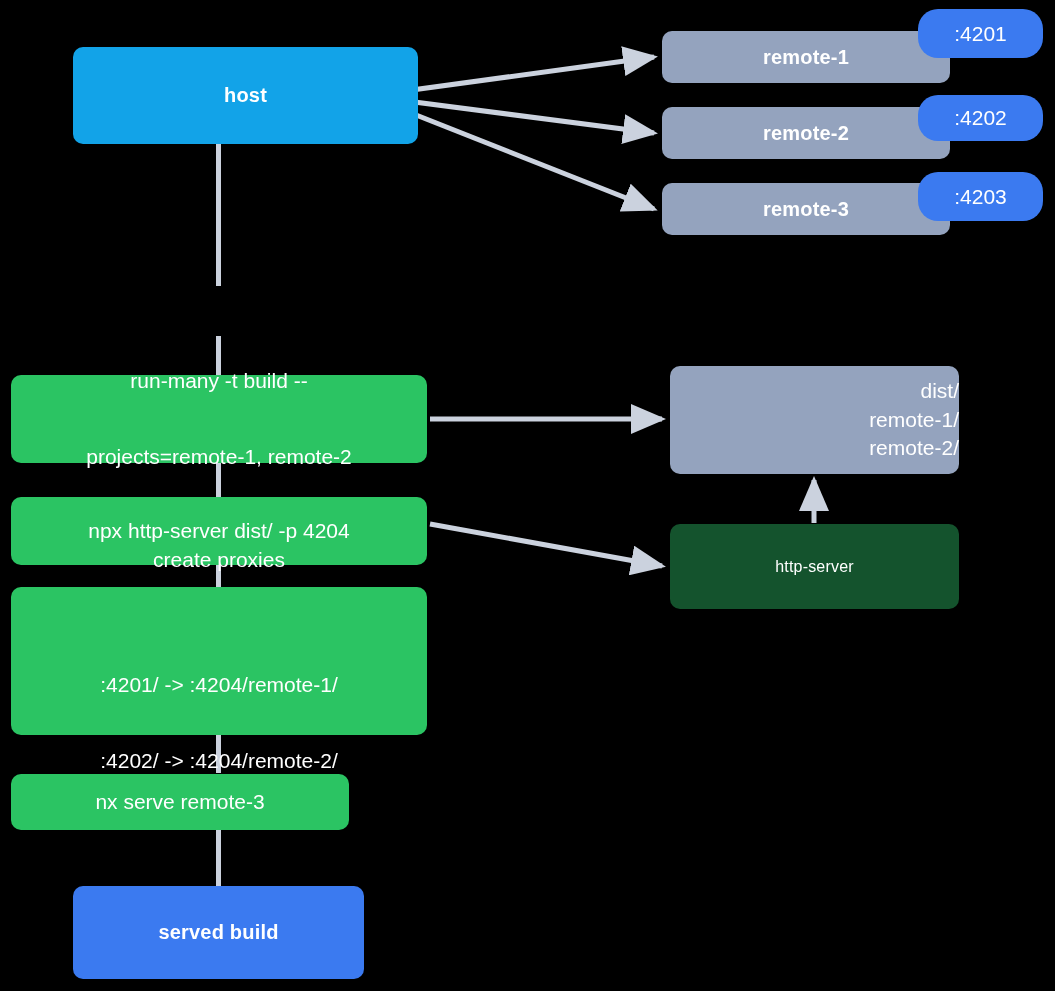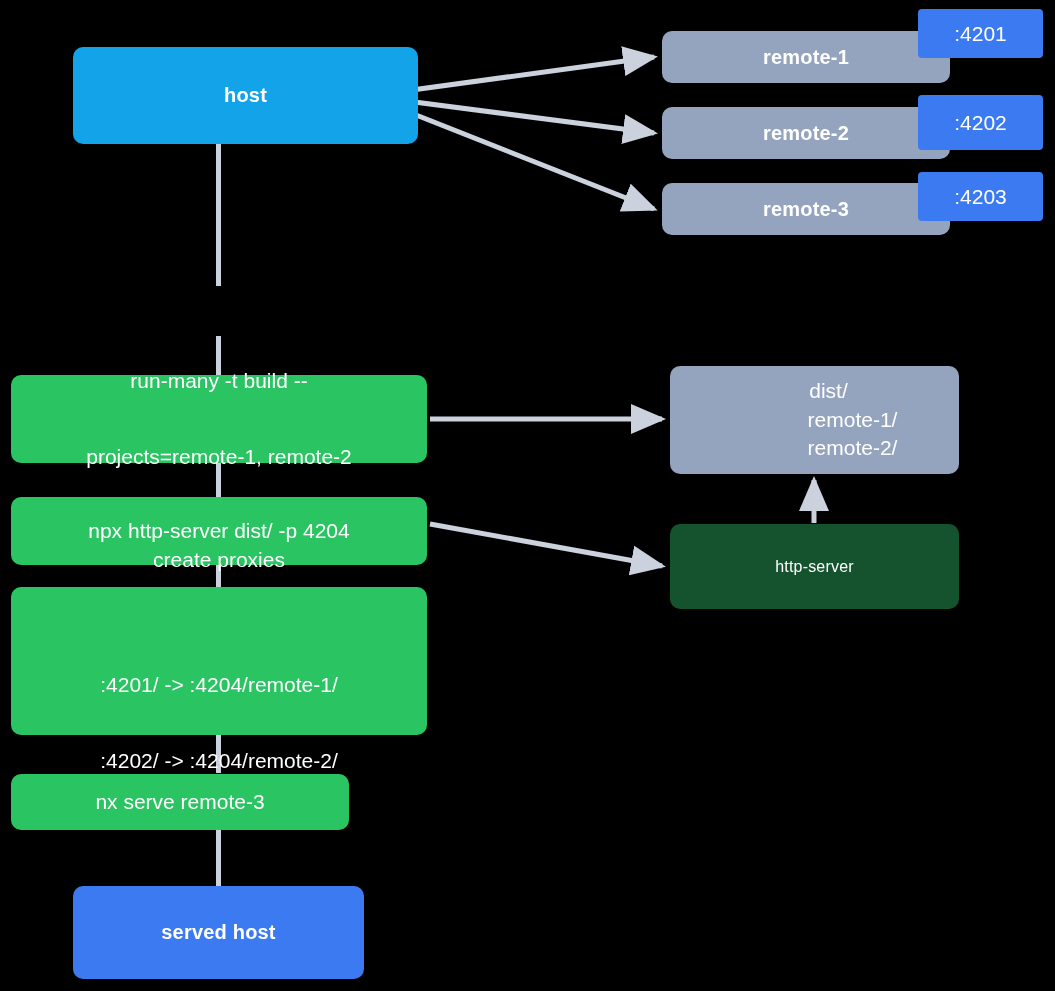--- a/index.html
+++ b/index.html
@@ -57,21 +57,21 @@
   }
   .node-gray-bold {
     background: #14532d;
     font-weight: normal;
     font-size: 16px;
     letter-spacing: 0.2px;
   }
   .badge {
     position: absolute;
     box-sizing: border-box;
-    border-radius: 4px;
+    border-radius: 20px;
     background: #3B7AF0;
     color: #ffffff;
     font-size: 21px;
     display: flex;
     align-items: center;
     justify-content: center;
     z-index: 5;
   }
   .vline {
     position: absolute;
@@ -83,21 +83,21 @@
     display: flex;
     flex-direction: column;
     align-items: center;
     justify-content: center;
     gap: 48px;
   }
   .spacer {
     height: 20px;
   }
   .dist-body {
-    align-items: center;
+    align-items: flex-end;
     padding-left: 28px;
     text-align: left;
   }
   .dist-line-indent {
     padding-left: 48px;
   }
   svg.edges {
     position: absolute;
     left: 0;
     top: 0;
@@ -146,21 +146,21 @@
   <div class="node node-remote" style="left:662px; top:31px; width:288px; height:52px; z-index:2;">
     <span>remote-1</span>
   </div>
   <div class="badge" style="left:918px; top:9px; width:125px; height:49px;">
     <span>:4201</span>
   </div>
 
   <div class="node node-remote" style="left:662px; top:107px; width:288px; height:52px; z-index:2;">
     <span>remote-2</span>
   </div>
-  <div class="badge" style="left:918px; top:95px; width:125px; height:55px;">
+  <div class="badge" style="left:918px; top:95px; width:125px; height:46px;">
     <span>:4202</span>
   </div>
 
   <div class="node node-remote" style="left:662px; top:183px; width:288px; height:52px; z-index:2;">
     <span>remote-3</span>
   </div>
   <div class="badge" style="left:918px; top:172px; width:125px; height:49px;">
     <span>:4203</span>
   </div>
 
@@ -179,21 +179,21 @@
     <span class="spacer"></span>
     <span>:4201/ -&gt; :4204/remote-1/</span>
     <span>:4202/ -&gt; :4204/remote-2/</span>
   </div>
 
   <div class="node node-cmd" style="left:11px; top:774px; width:338px; height:56px; z-index:2;">
     <span>nx serve remote-3</span>
   </div>
 
   <div class="node node-served" style="left:73px; top:886px; width:291px; height:93px; z-index:2;">
-    <span>served host</span>
+    <span>served build</span>
   </div>
 
   <div class="node node-gray dist-body" style="left:670px; top:366px; width:289px; height:108px; z-index:2;">
     <span>dist/</span>
     <span class="dist-line-indent">remote-1/</span>
     <span class="dist-line-indent">remote-2/</span>
   </div>
 
   <div class="node node-gray-bold" style="left:670px; top:524px; width:289px; height:85px; z-index:2;">
     <span>http-server</span>

